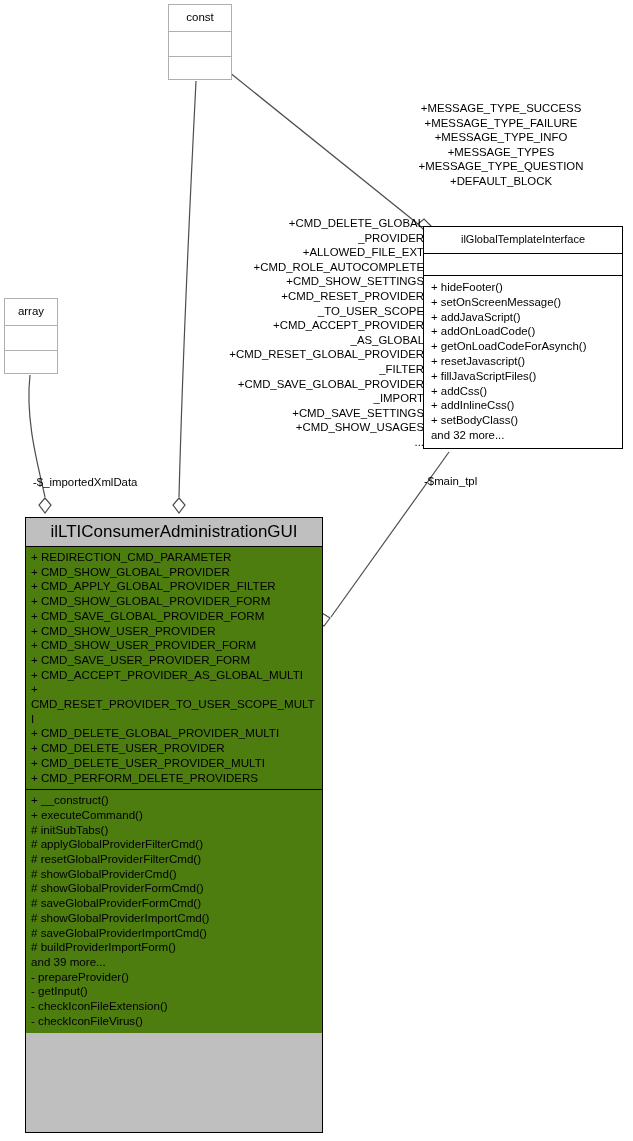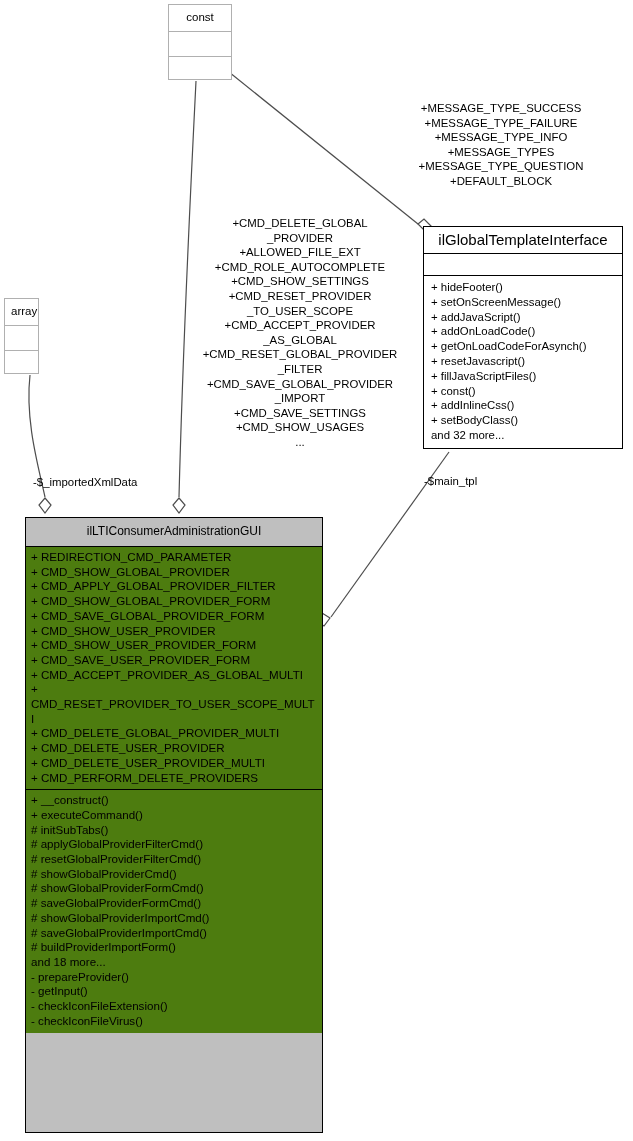--- a/index.html
+++ b/index.html
@@ -38,21 +38,21 @@
   }
   .node .compartment {
     box-sizing: border-box;
     padding: 2px 4px;
   }
   .node .compartment + .compartment {
     border-top: 1px solid #000000;
   }
   .node .title {
     text-align: center;
-    font-size: 15px;
+    font-size: 11px;
     line-height: 15px;
     padding: 4px 6px 5px 6px;
     white-space: nowrap;
   }
   .node .memberlist {
     font-size: 11.5px;
     line-height: 14.6px;
   }
   .node .memberlist .member {
     white-space: normal;
@@ -77,21 +77,21 @@
   #node-main {
     left: 25px;
     top: 517px;
     width: 298px;
     height: 616px;
     background: #bfbfbf;
     border: 1px solid #000000;
   }
   #node-main .title {
     background: #bfbfbf;
-    font-size: 12px;
+    font-size: 17px;
     padding: 6px 6px 7px 6px;
   }
   #node-main .memberlist {
     background: #4d7c0f;
     padding: 3px 5px 4px 5px;
   }
   #node-main .member {
     font-size: 11.6px;
     line-height: 14.7px;
   }
@@ -114,21 +114,21 @@
   #node-const {
     left: 168px;
     top: 4px;
     width: 64px;
     height: 76px;
   }
   
   #node-array {
     left: 4px;
     top: 298px;
-    width: 35px;
+    width: 54px;
     height: 76px;
   }
 
   
   .edge-label {
     position: absolute;
     font-size: 11.4px;
     line-height: 14.6px;
     white-space: pre;
     color: #000000;
@@ -139,21 +139,21 @@
   #label-const-iface {
     left: 372px;
     top: 101px;
     width: 258px;
     text-align: center;
   }
   #label-const-main {
     left: 176px;
     top: 216px;
     width: 248px;
-    text-align: center;
+    text-align: right;
   }
   #label-xmldata {
     left: 33px;
     top: 475px;
   }
   #label-maintpl {
     left: 424px;
     top: 474px;
   }
 </style>
@@ -194,21 +194,21 @@
     <div class="compartment title">ilGlobalTemplateInterface</div>
     <div class="compartment empty"></div>
     <div class="compartment memberlist" id="iface-methods">
         <div class="member">+ hideFooter()</div>
         <div class="member">+ setOnScreenMessage()</div>
         <div class="member">+ addJavaScript()</div>
         <div class="member">+ addOnLoadCode()</div>
         <div class="member">+ getOnLoadCodeForAsynch()</div>
         <div class="member">+ resetJavascript()</div>
         <div class="member">+ fillJavaScriptFiles()</div>
-        <div class="member">+ const()</div>
+        <div class="member">+ addCss()</div>
         <div class="member">+ addInlineCss()</div>
         <div class="member">+ setBodyClass()</div>
         <div class="member">and 32 more...</div>
       </div>
   </div>
 
   <div class="node" id="node-main">
     <div class="compartment title">ilLTIConsumerAdministrationGUI</div>
     <div class="compartment memberlist" id="main-attributes">
         <div class="member">+ REDIRECTION_CMD_PARAMETER</div>
@@ -231,21 +231,21 @@
         <div class="member">+ executeCommand()</div>
         <div class="member"># initSubTabs()</div>
         <div class="member"># applyGlobalProviderFilterCmd()</div>
         <div class="member"># resetGlobalProviderFilterCmd()</div>
         <div class="member"># showGlobalProviderCmd()</div>
         <div class="member"># showGlobalProviderFormCmd()</div>
         <div class="member"># saveGlobalProviderFormCmd()</div>
         <div class="member"># showGlobalProviderImportCmd()</div>
         <div class="member"># saveGlobalProviderImportCmd()</div>
         <div class="member"># buildProviderImportForm()</div>
-        <div class="member">and 18 more...</div>
+        <div class="member">and 39 more...</div>
         <div class="member">- prepareProvider()</div>
         <div class="member">- getInput()</div>
         <div class="member">- checkIconFileExtension()</div>
         <div class="member">- checkIconFileVirus()</div>
       </div>
   </div>
 
   <div class="edge-label centered" id="label-const-iface">+MESSAGE_TYPE_SUCCESS
 +MESSAGE_TYPE_FAILURE
 +MESSAGE_TYPE_INFO

